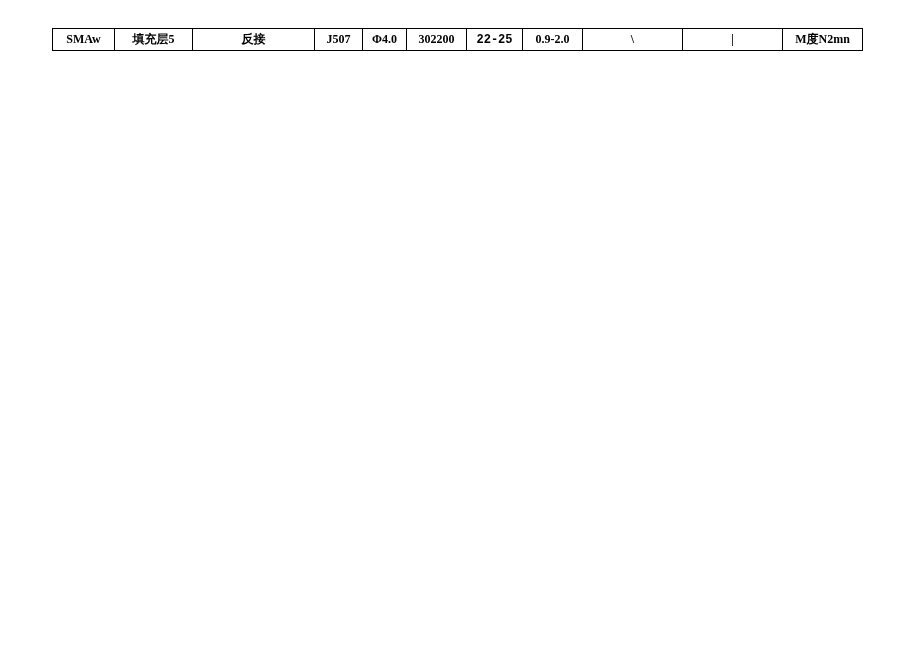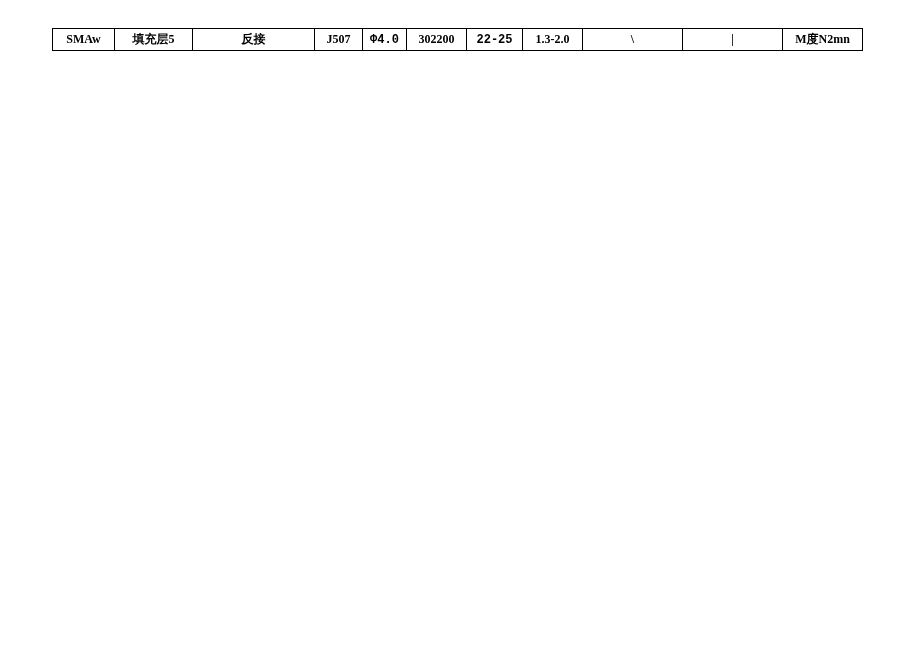--- a/index.html
+++ b/index.html
@@ -26,40 +26,40 @@
       height: 22px;
       text-align: center;
       vertical-align: middle;
       padding: 0 4px;
       white-space: nowrap;
     }
     .col-0 { width: 62px; }
     .col-1 { width: 78px; }
     .col-2 { width: 122px; font-family: Liberation Mono, monospace; }
     .col-3 { width: 48px; }
-    .col-4 { width: 44px; text-align: left; padding-left: 2px; font-family: Liberation Mono, monospace; }
+    .col-4 { width: 44px; text-align: left; padding-left: 2px; }
     .col-5 { width: 60px; }
     .col-6 { width: 56px; font-family: Liberation Mono, monospace; }
     .col-7 { width: 60px; }
     .col-8 { width: 100px; }
     .col-9 { width: 100px; }
     .col-10 { width: 80px; }
   </style>
 </head>
 <body>
 
 <table class="welding-table">
   <tbody>
     <tr>
       <td class="col-0">SMAw</td>
       <td class="col-1">填充层5</td>
       <td class="col-2">反接</td>
       <td class="col-3">J507</td>
       <td class="col-4">Φ4.0</td>
       <td class="col-5">302200</td>
       <td class="col-6">22-25</td>
-      <td class="col-7">1.3-2.0</td>
+      <td class="col-7">0.9-2.0</td>
       <td class="col-8">\</td>
       <td class="col-9">|</td>
       <td class="col-10">M度N2mn</td>
     </tr>
   </tbody>
 </table>
 
 </body></html>

